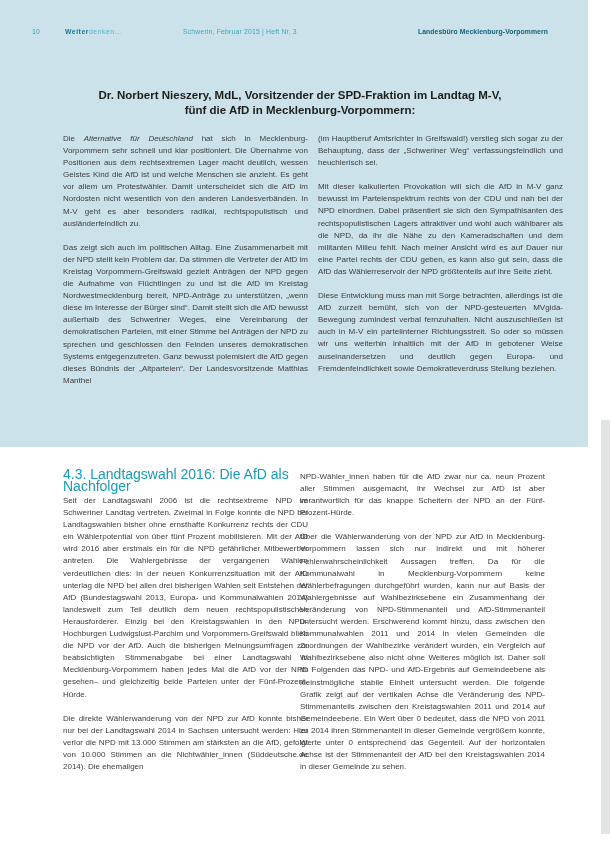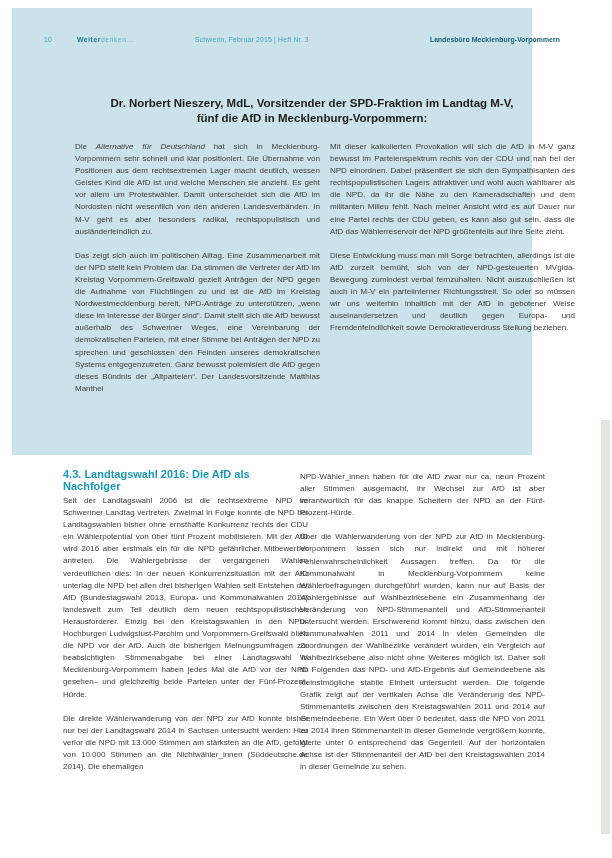--- a/index.html
+++ b/index.html
@@ -10,24 +10,23 @@
     font-family: "Liberation Sans", sans-serif;
   }
   .page {
     position: relative;
     width: 612px; height: 858px;
     background: #ffffff;
     overflow: hidden;
   }
   
   .article-panel {
-    position: absolute; left: 12px; top: 0;
-    width: 520px; height: 447px;
+    position: absolute; left: 0; top: 0;
+    width: 588px; height: 447px;
     background: #cbe2ea;
-    margin-top: 8px;
   }
   
   .page-header {
     position: absolute; top: 28px; left: 32px; width: 516px;
     display: flex; align-items: baseline;
     font-size: 6.8px; line-height: 8px;
     color: #2f9fba;
     letter-spacing: 0.2px;
     white-space: nowrap;
   }
@@ -57,21 +56,21 @@
   }
   .col p { margin: 0 0 12px 0; }
   .col em { }
   .col-a1 { left: 63px;  top: 133px; }
   .col-a2 { left: 318px; top: 133px; }
   .col-b1 { left: 63px;  top: 468px; }
   .col-b2 { left: 300px; top: 471px; }
   
   .sec-heading {
     margin: 0 0 3px 0;
-    font-size: 11px; line-height: 12px; font-weight: 700;
+    font-size: 14px; line-height: 12px; font-weight: 400;
     color: #1a9ab6;
     text-align: left;
   }
   .h-line { display: block; }
   
   .edge-shadow {
     position: absolute; left: 601px; top: 420px;
     width: 9px; height: 414px;
     background: #dfe5e1;
   }
@@ -95,20 +94,21 @@
       <span class="t-line">Dr. Norbert Nieszery, MdL, Vorsitzender der SPD-Fraktion im Landtag M-V,</span>
       <span class="t-line">fünf die AfD in Mecklenburg-Vorpommern:</span>
     </h1>
 
     <div class="col col-a1">
       <p><span>Die </span><em>Alternative für Deutschland</em><span> hat sich in Mecklenburg-Vorpommern sehr schnell und klar positioniert. Die Übernahme von Positionen aus dem rechtsextremen Lager macht deutlich, wessen Geistes Kind die AfD ist und welche Menschen sie anzieht. Es geht vor allem um Protestwähler. Damit unterscheidet sich die AfD im Nordosten nicht wesentlich von den anderen Landesverbänden. In M-V geht es aber besonders radikal, rechtspopulistisch und ausländerfeindlich zu.</span></p>
       <p>Das zeigt sich auch im politischen Alltag. Eine Zusammenarbeit mit der NPD stellt kein Problem dar. Da stimmen die Vertreter der AfD im Kreistag Vorpommern-Greifswald gezielt Anträgen der NPD gegen die Aufnahme von Flüchtlingen zu und ist die AfD im Kreistag Nordwestmecklenburg bereit, NPD-Anträge zu unterstützen, „wenn diese im Interesse der Bürger sind“. Damit stellt sich die AfD bewusst außerhalb des Schweriner Weges, eine Vereinbarung der demokratischen Parteien, mit einer Stimme bei Anträgen der NPD zu sprechen und geschlossen den Feinden unseres demokratischen Systems entgegenzutreten. Ganz bewusst polemisiert die AfD gegen dieses Bündnis der „Altparteien“. Der Landesvorsitzende Matthias Manthei</p>
     </div>
 
     <div class="col col-a2">
+      <p>(im Hauptberuf Amtsrichter in Greifswald!) verstieg sich sogar zu der Behauptung, dass der „Schweriner Weg“ verfassungsfeindlich und heuchlerisch sei.</p>
       <p>Mit dieser kalkulierten Provokation will sich die AfD in M-V ganz bewusst im Parteienspektrum rechts von der CDU und nah bei der NPD einordnen. Dabei präsentiert sie sich den Sympathisanten des rechtspopulistischen Lagers attraktiver und wohl auch wählbarer als die NPD, da ihr die Nähe zu den Kameradschaften und dem militanten Milieu fehlt. Nach meiner Ansicht wird es auf Dauer nur eine Partei rechts der CDU geben, es kann also gut sein, dass die AfD das Wählerreservoir der NPD größtenteils auf ihre Seite zieht.</p>
       <p>Diese Entwicklung muss man mit Sorge betrachten, allerdings ist die AfD zurzeit bemüht, sich von der NPD-gesteuerten MVgida-Bewegung zumindest verbal fernzuhalten. Nicht auszuschließen ist auch in M-V ein parteiinterner Richtungsstreit. So oder so müssen wir uns weiterhin inhaltlich mit der AfD in gebotener Weise auseinandersetzen und deutlich gegen Europa- und Fremdenfeindlichkeit sowie Demokratieverdruss Stellung beziehen.</p>
     </div>
 
   </section>
 
   <section>
 
     <div class="col col-b1">
       <h2 class="sec-heading">

